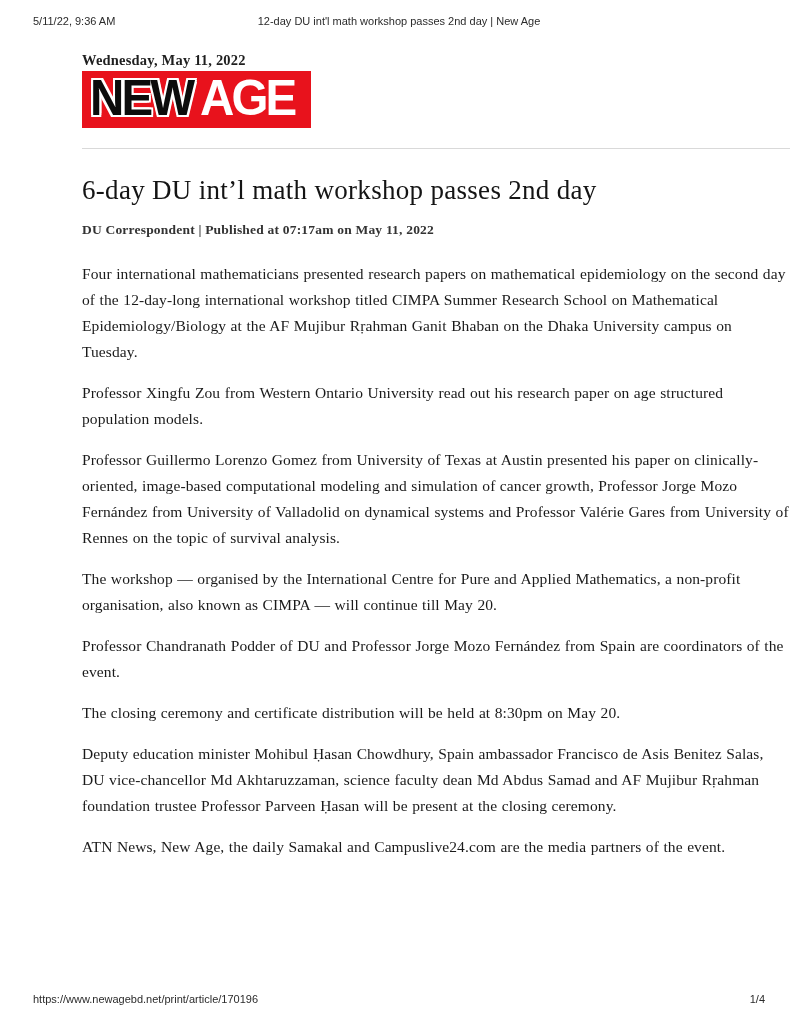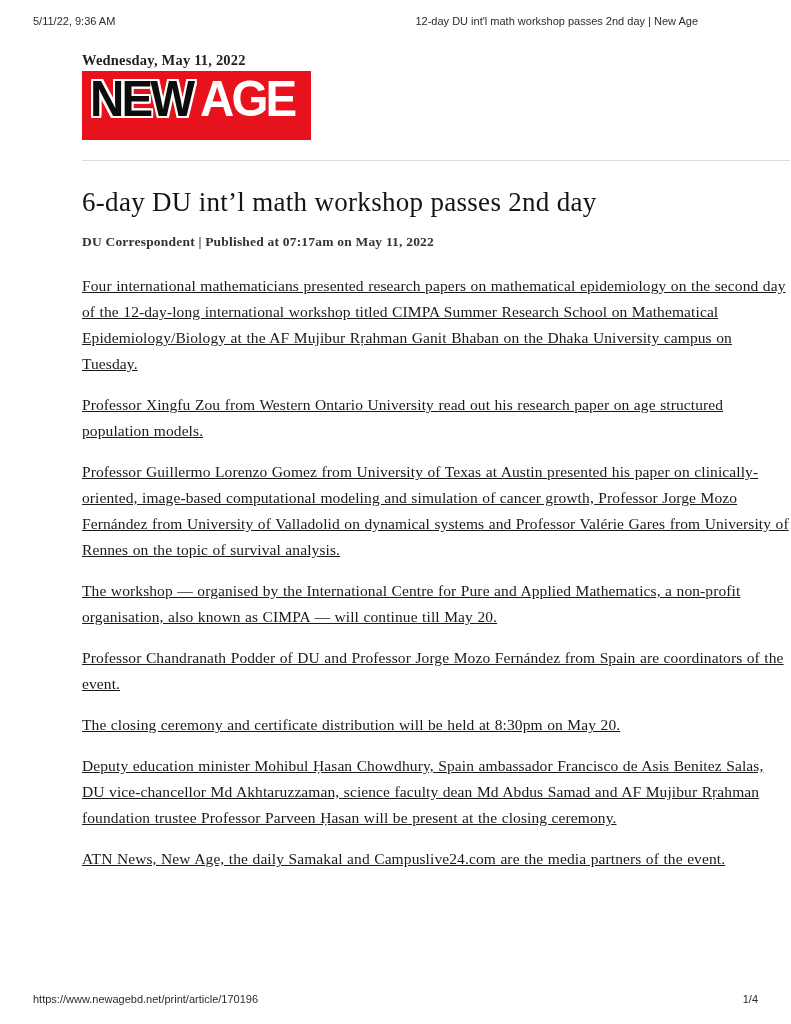--- a/index.html
+++ b/index.html
@@ -10,46 +10,45 @@
     background: #ffffff;
     overflow: hidden;
     font-family: "Liberation Serif", serif;
     color: #1a1a1a;
   }
 
   
   .print-meta {
     position: absolute;
     left: 33px;
-    right: 33px;
+    right: 26px;
     font: 11px/13px "Liberation Sans", sans-serif;
     color: #2b2b2b;
   }
   .print-meta.top { top: 15px; }
   .print-meta.bottom { bottom: 18px; }
   .print-meta .center-title {
     position: absolute; left: 60px; right: 60px;
-    text-align: right;
+    text-align: center;
   }
   .print-meta .right-item { position: absolute; right: 0; top: 0; }
 
   
   .content { position: absolute; top: 52px; left: 38px; width: 708px; margin-left: 44px; }
   .masthead-date {
     font: 700 14.5px/17px "Liberation Serif", serif;
     color: #1f1f1f;
     letter-spacing: 0.2px;
   }
   .logo {
     margin-top: 2px;
     display: inline-flex;
-    align-items: center;
     background: #e8121c;
     height: 57px;
-    padding: 0 12px 12px 8px;
+    padding: 0 12px 0 8px;
   }
   .logo .word {
     display: inline-block;
     font: 900 50px/55px "Liberation Sans", sans-serif;
     letter-spacing: -3px;
     transform: scaleX(0.95);
     transform-origin: left center;
   }
   .logo .word.new {
     color: #0c0c0c;
@@ -74,21 +73,21 @@
     color: #141414;
     margin: 24px 0 0;
     letter-spacing: 0.3px;
   }
   .byline {
     margin-top: 15px;
     font: 700 13.5px/16px "Liberation Serif", serif;
     color: #333333;
     letter-spacing: 0.2px;
   }
-  .article-body { margin-top: 23px; text-decoration: underline; }
+  .article-body { margin-top: 23px; }
   .article-body p {
     margin: 0 0 15px 0;
     font: 400 15.5px/26px "Liberation Serif", serif;
     color: #1a1a1a;
     letter-spacing: 0.1px;
     word-spacing: 0.5px;
   }
 </style>
 </head>
 <body>

